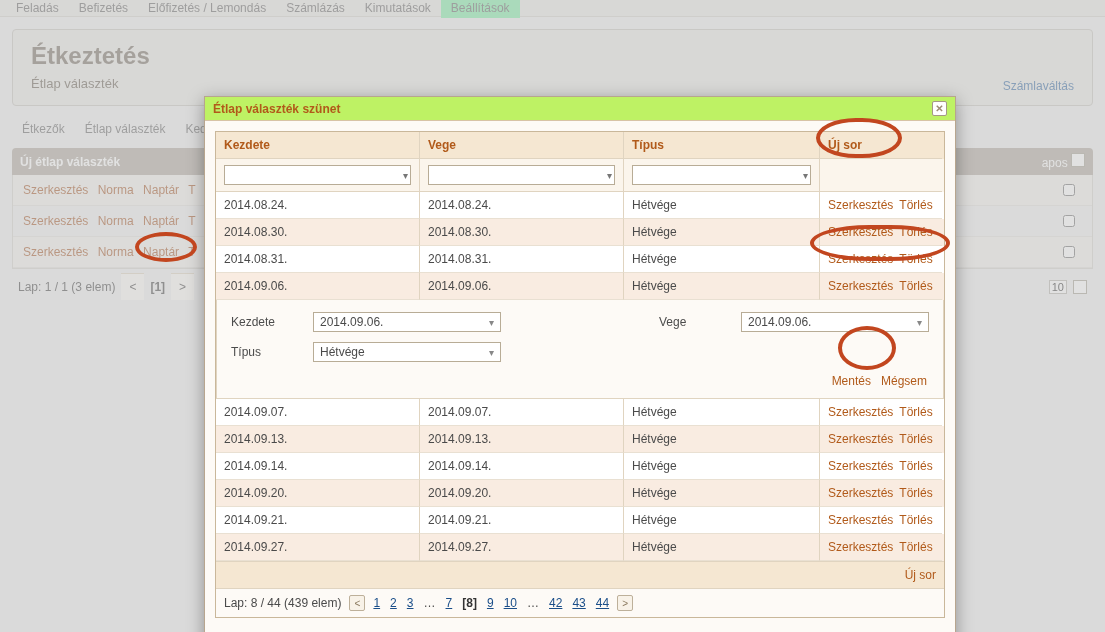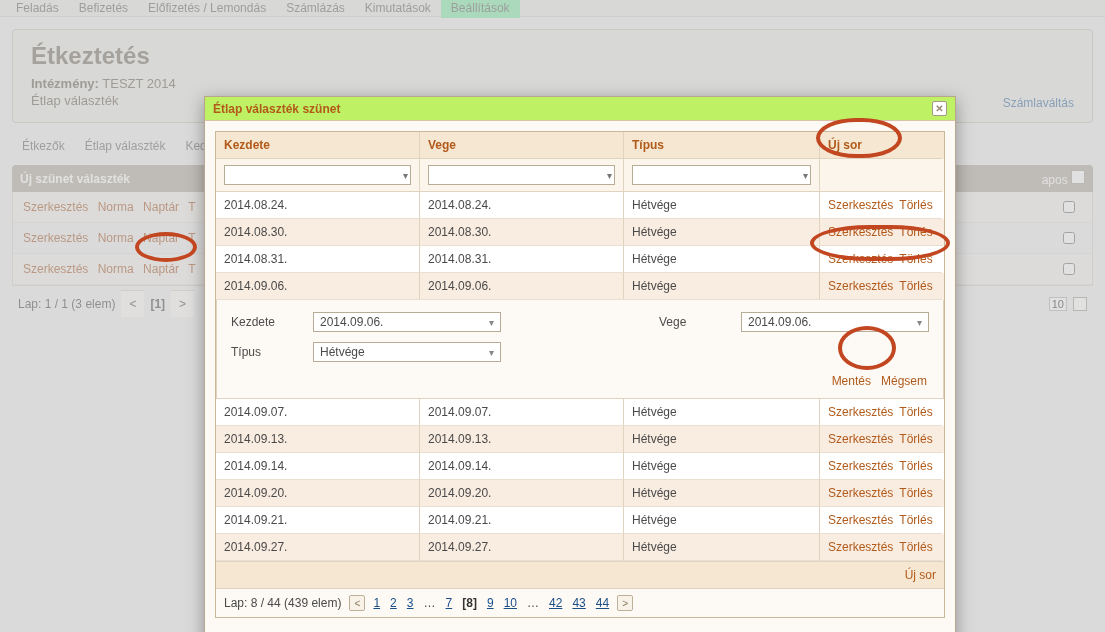--- a/index.html
+++ b/index.html
@@ -161,37 +161,33 @@
   <span class="item">Feladás</span>
   <span class="item">Befizetés</span>
   <span class="item">Előfizetés / Lemondás</span>
   <span class="item">Számlázás</span>
   <span class="item">Kimutatások</span>
   <span class="item active">Beállítások</span>
 </div>
 
 <div class="panel">
   <h2>Étkeztetés</h2>
-  <div class="line">
-    <strong>Intézmény:</strong>
-    <span>TESZT 2014</span>
-  </div>
   <div class="line">Étlap választék</div>
   <span class="billing">Számlaváltás</span>
 </div>
 
 <div class="subnav">
   <span class="item">Étkezők</span>
   <span class="item">Étlap választék</span>
   <span class="item">Ked</span>
 </div>
 
 <div class="bgsection">
   <div class="bg-head">
-    <span>Új szünet választék</span>
+    <span>Új étlap választék</span>
     <span class="right"><span>apos</span>&nbsp;<span class="small-dd"></span></span>
   </div>
   <div class="bg-body">
     <div class="bg-row">
       <span class="actions">
         <span>Szerkesztés</span>
         <span>Norma</span>
         <span>Naptár</span>
         <span>T</span>
       </span>

